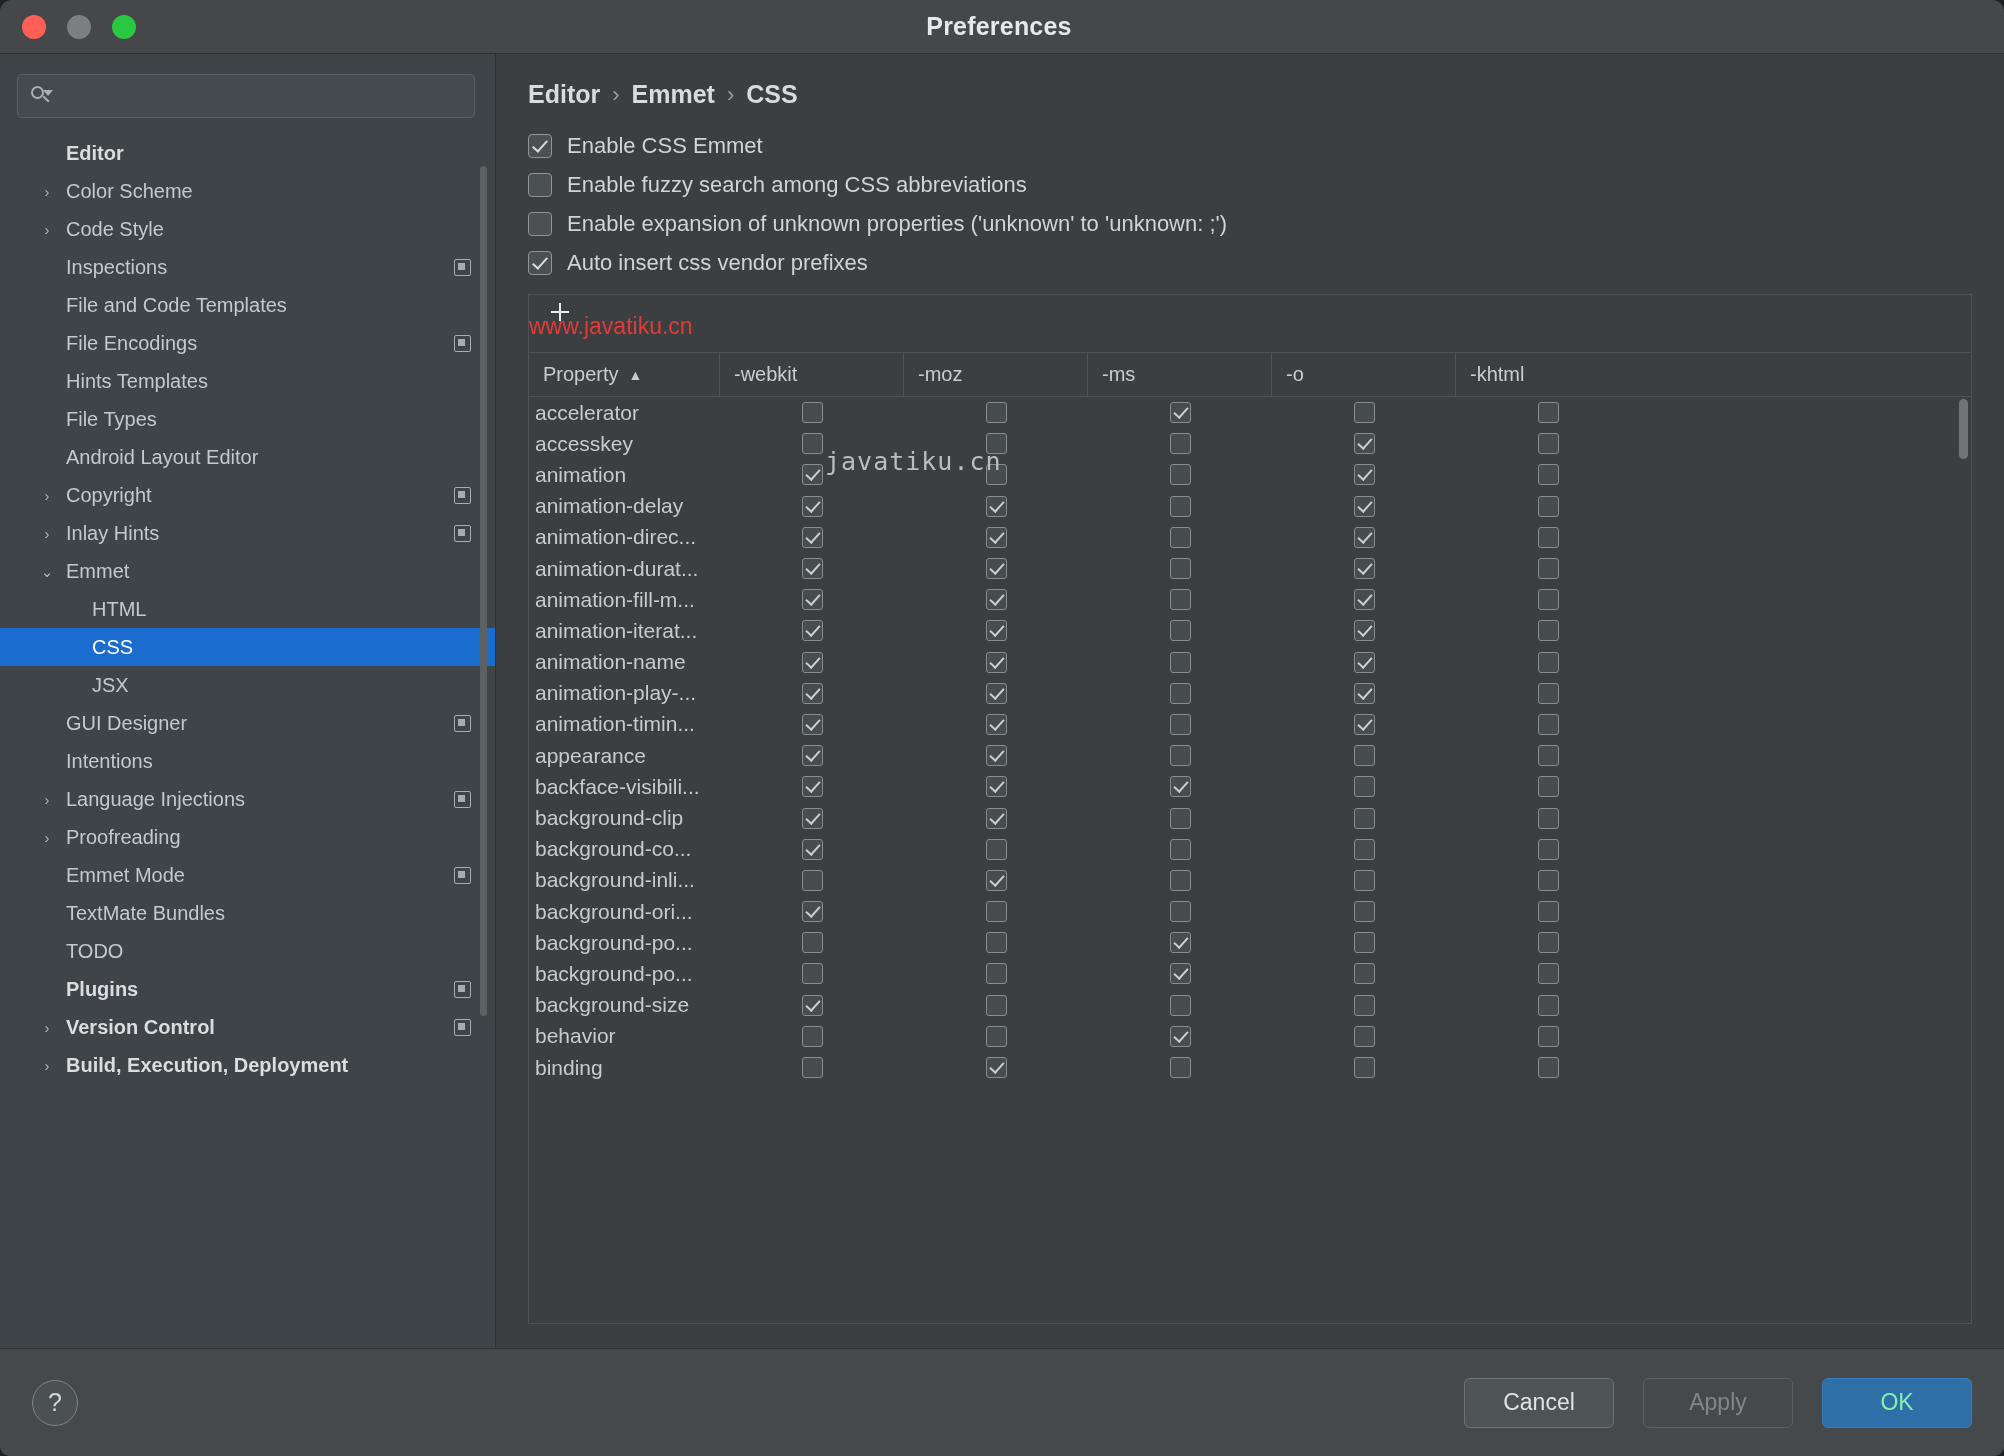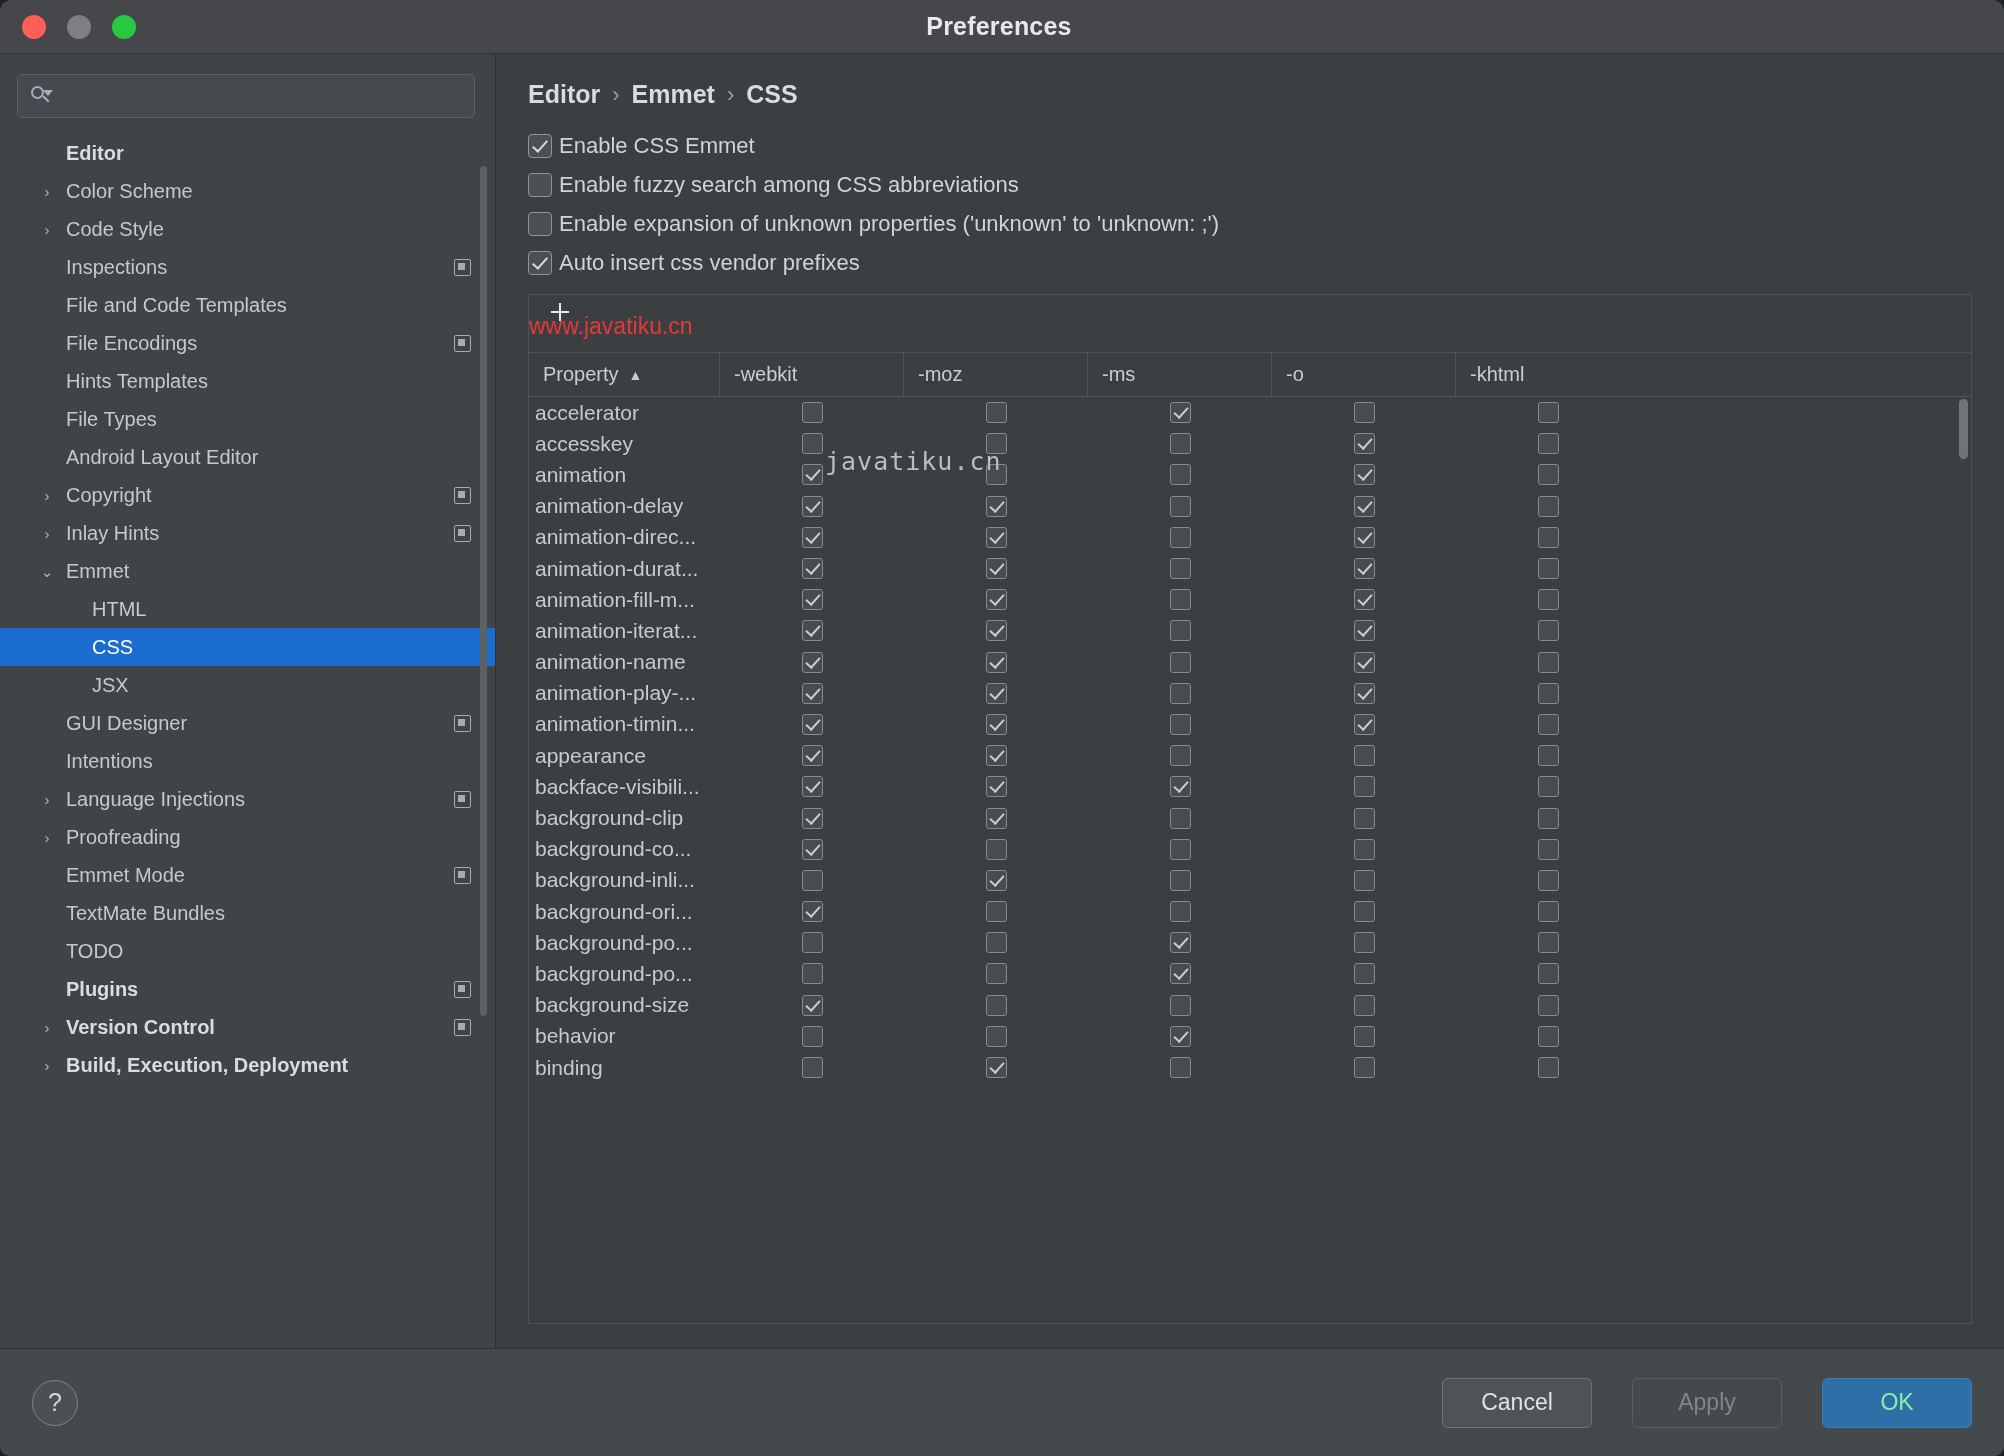--- a/index.html
+++ b/index.html
@@ -111,21 +111,21 @@
     display: flex; flex-direction: column; min-width: 0;
     position: relative;
   }
   .breadcrumb {
     display: flex; align-items: center; gap: 12px;
     padding: 26px 0 0 32px; font-size: 25px; font-weight: bold;
     color: #d8dcdf;
   }
   .breadcrumb .sep { color: #9aa0a4; font-weight: normal; font-size: 22px; }
   .options { padding: 24px 0 0 32px; display: flex; flex-direction: column; gap: 13px; }
-  .optrow { display: flex; align-items: center; gap: 7px; }
+  .optrow { display: flex; align-items: center; gap: 15px; }
   .cb {
     width: 24px; height: 24px; flex: 0 0 24px;
     border: 1.5px solid #8e9497; border-radius: 4px; background: #4b5053;
     position: relative;
   }
   .cb.checked::after {
     content: ""; position: absolute; left: 7px; top: 2px;
     width: 6px; height: 13px;
     border: solid #d9dde0; border-width: 0 2.5px 2.5px 0;
     transform: rotate(42deg);
@@ -194,21 +194,21 @@
     height: 108px; flex: 0 0 108px; background: #45494b;
     border-top: 1px solid #313436;
     display: flex; align-items: center; padding: 0 32px;
   }
   .help-btn {
     width: 46px; height: 46px; border-radius: 50%;
     border: 1.5px solid #7f8589; background: #4b5053;
     color: #d2d6d9; font-size: 25px;
     display: flex; align-items: center; justify-content: center;
   }
-  .btns { margin-left: auto; display: flex; gap: 40px; padding-left: 44px; }
+  .btns { margin-left: auto; display: flex; gap: 29px; padding-left: 44px; }
   .btn {
     height: 50px; min-width: 150px; padding: 0 26px;
     border-radius: 6px; font-size: 23px;
     display: flex; align-items: center; justify-content: center;
     border: 1px solid #6d7478; background: #4e5356; color: #dfe3e5;
   }
   .btn.disabled { background: #45494b; color: #80868a; border-color: #5a6064; }
   .btn.primary { background: #2f6fa8; border-color: #3a7cb8; color: #86efac; }
 </style>
 </head>

